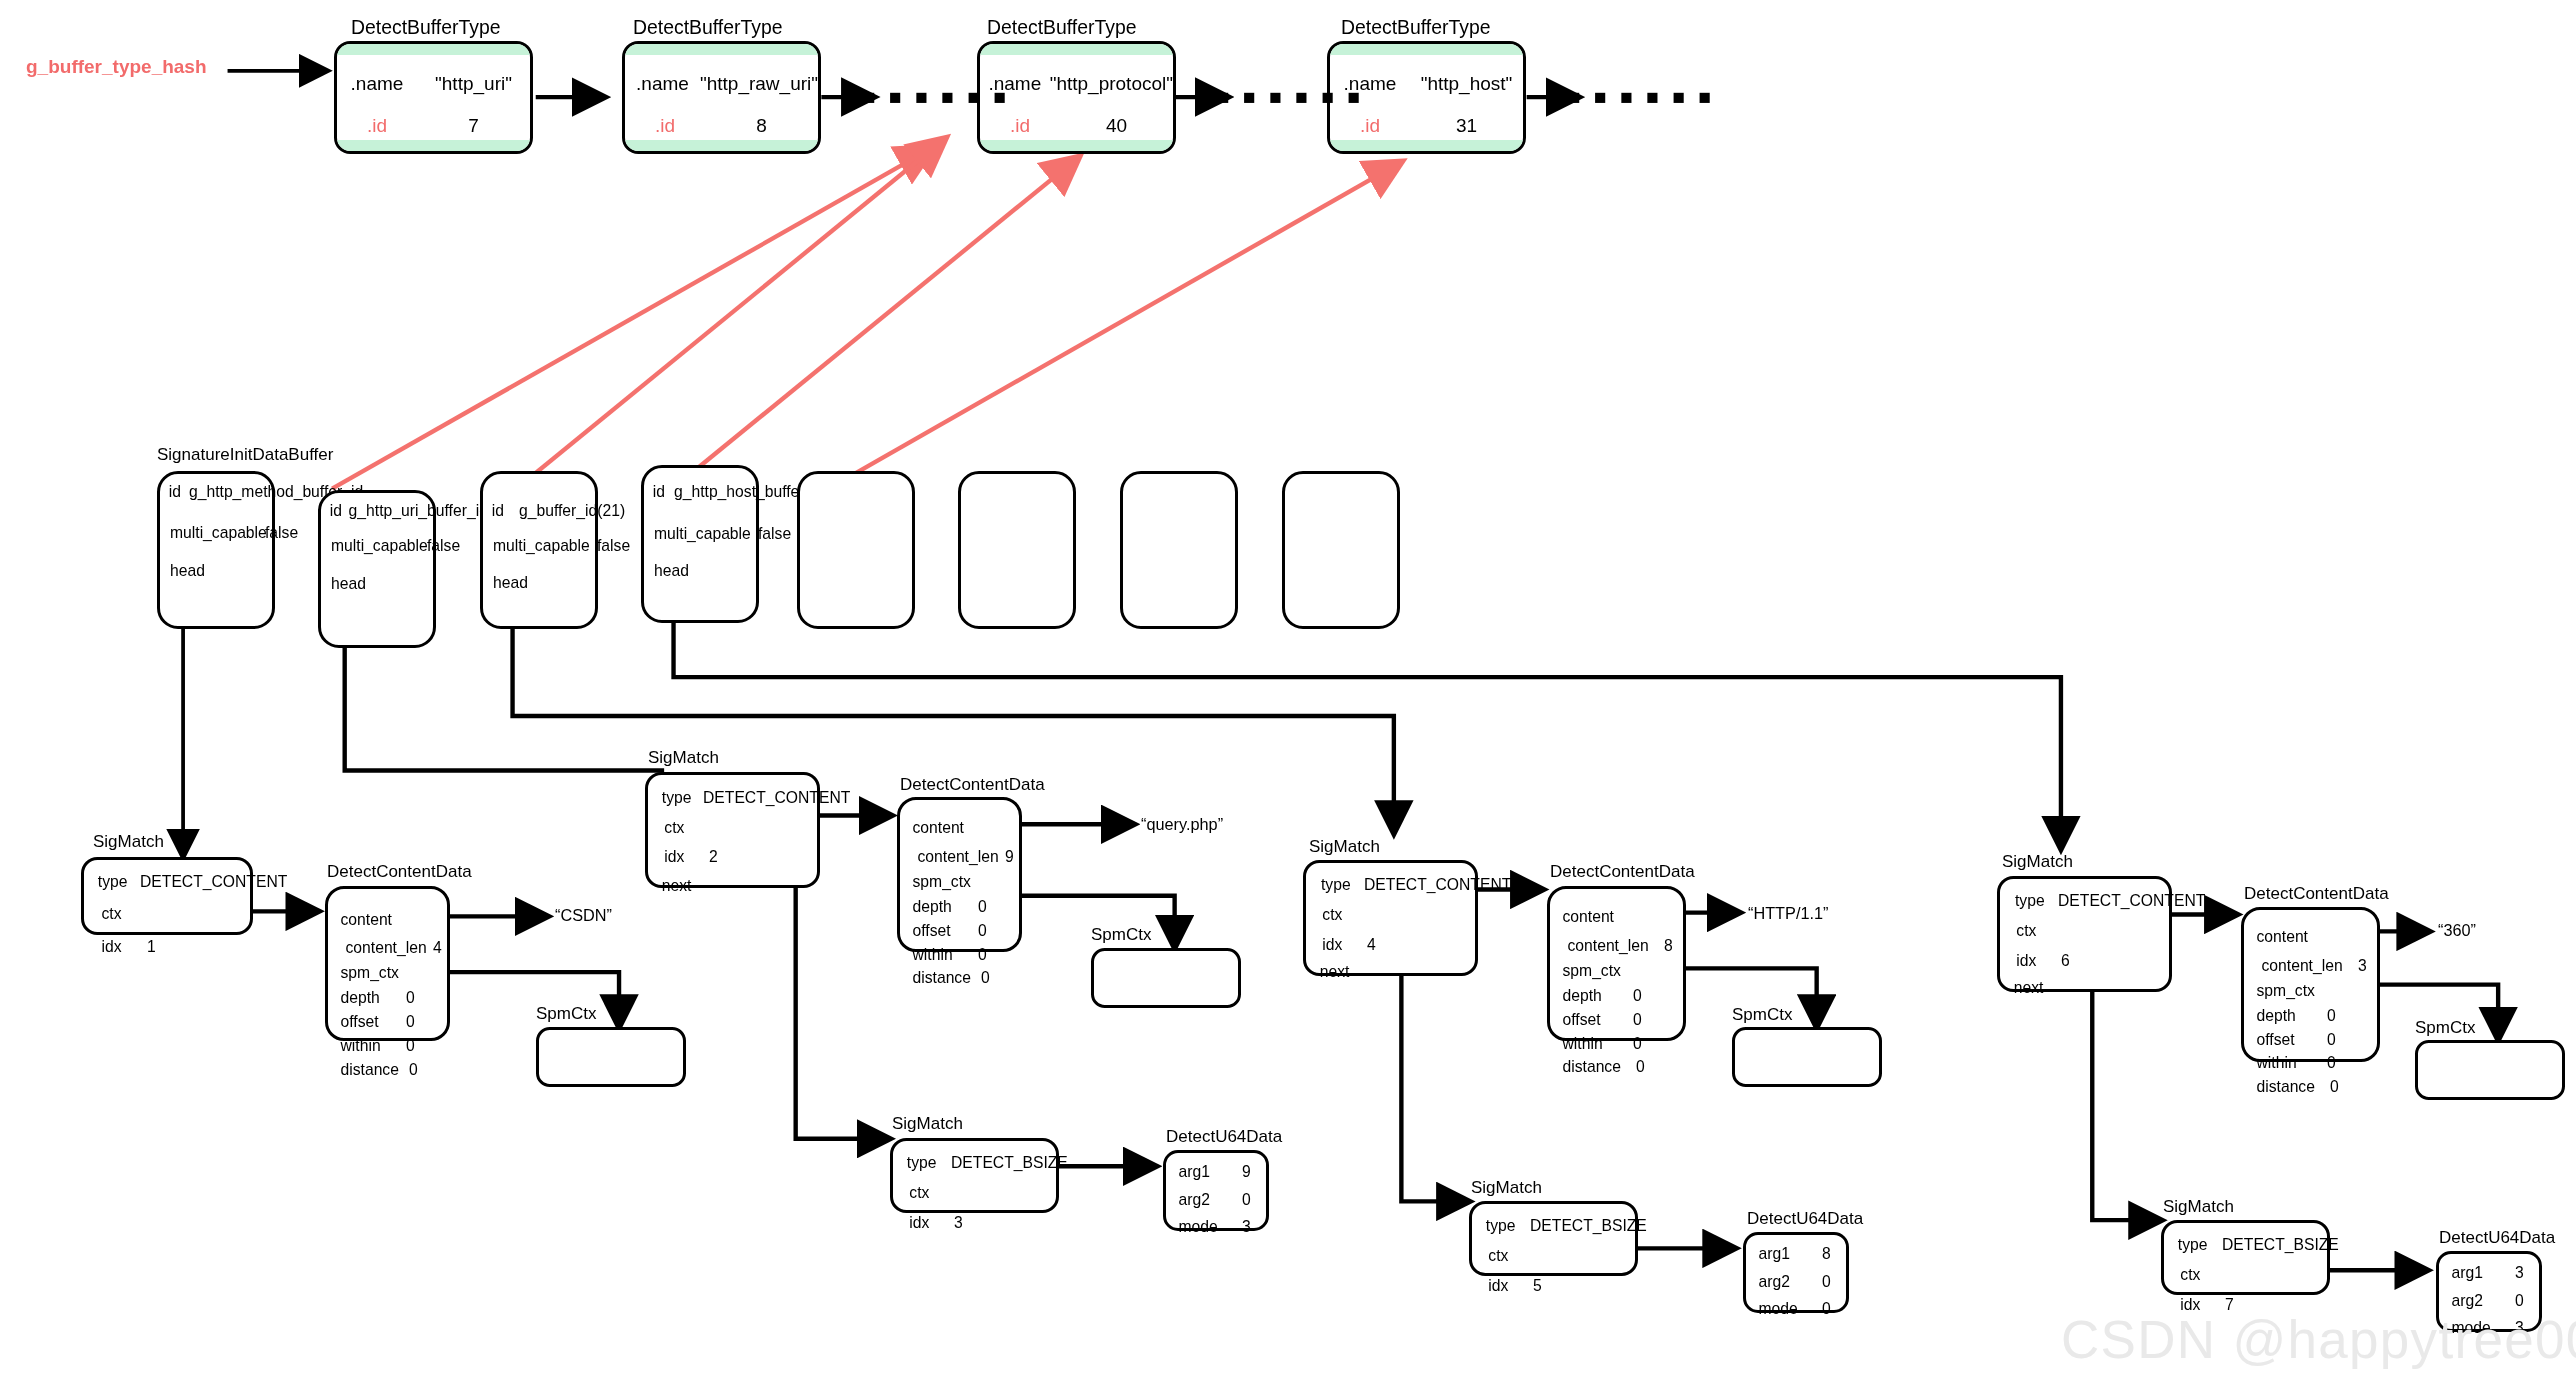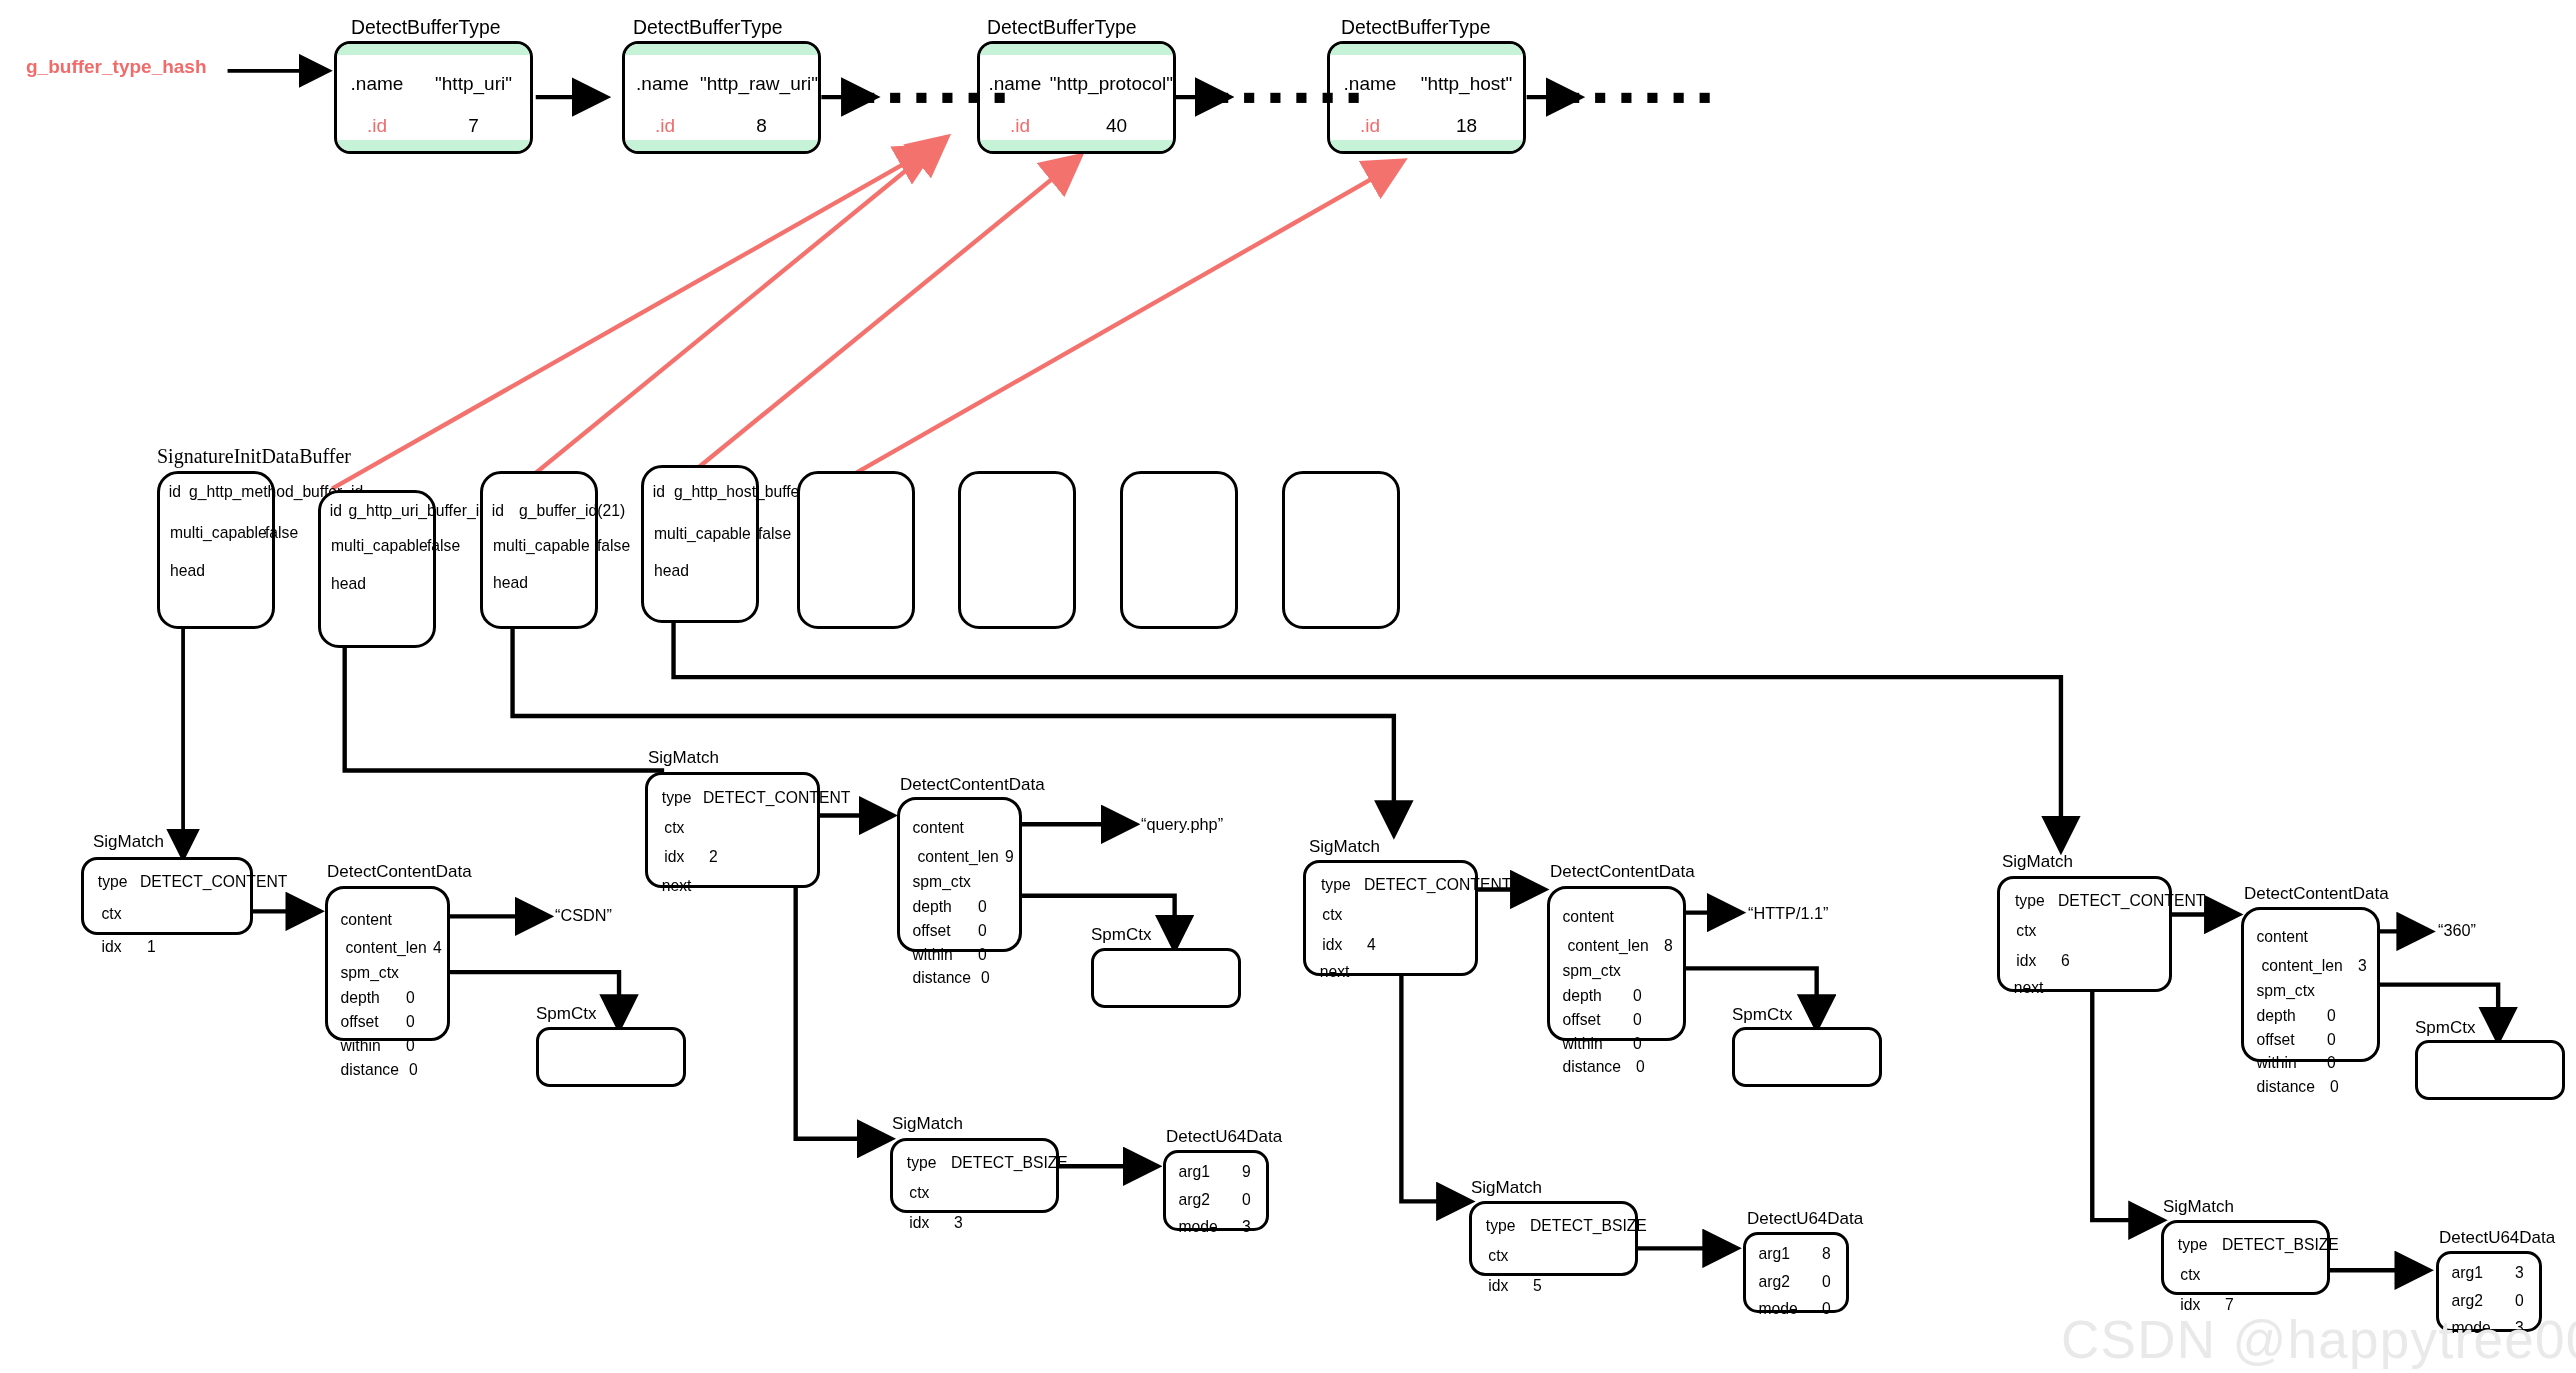--- a/index.html
+++ b/index.html
@@ -145,29 +145,29 @@
   <div class="caption" style="left:1341px;top:17.5px;">DetectBufferType</div>
   <div class="box dbt" style="left:1327px;top:41px;">
     <div class="band t"></div>
     <div class="band b"></div>
     <div class="row r1">
         <span class="k">.name</span>
         <span class="v">"http_host"</span>
       </div>
     <div class="row r2">
         <span class="k">.id</span>
-        <span class="v">18</span>
+        <span class="v">31</span>
       </div>
   </div>
 
   <div class="strlit" style="left:863px;top:86px;font-size:21px;letter-spacing:3.8px;">■ ■ ■ ■ ■ ■</div>
   <div class="strlit" style="left:1217px;top:86px;font-size:21px;letter-spacing:3.8px;">■ ■ ■ ■ ■ ■</div>
   <div class="strlit" style="left:1568px;top:86px;font-size:21px;letter-spacing:3.8px;">■ ■ ■ ■ ■ ■</div>
 
-  <div class="caption" style="left:157px;top:446px;font-size:20px;font-family:Liberation Serif, serif;">SignatureInitDataBuffer</div>
+  <div class="caption" style="left:157px;top:446px;font-size:17px;">SignatureInitDataBuffer</div>
 
   <div class="box sidb" style="left:157px;top:471px;">
     <div class="f" style="left:8.8px;top:10px;">id</div>
     <div class="f" style="left:29px;top:10px;">g_http_method_buffer_id</div>
     <div class="f" style="left:10px;top:51px;">multi_capable</div>
     <div class="f" style="left:105px;top:51px;">false</div>
     <div class="f" style="left:10px;top:89px;">head</div>
   </div>
 
   <div class="box sidb" style="left:318px;top:490px;">

